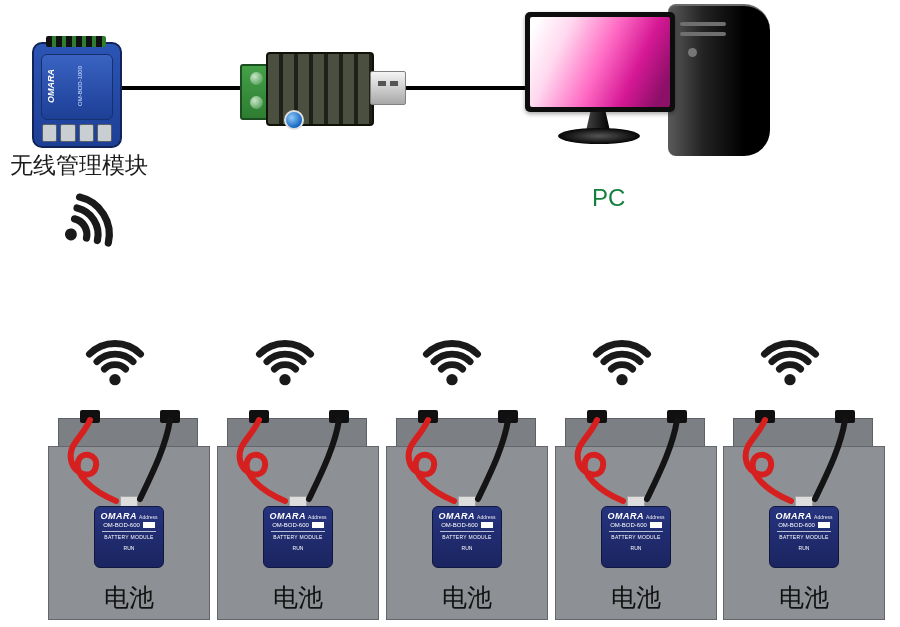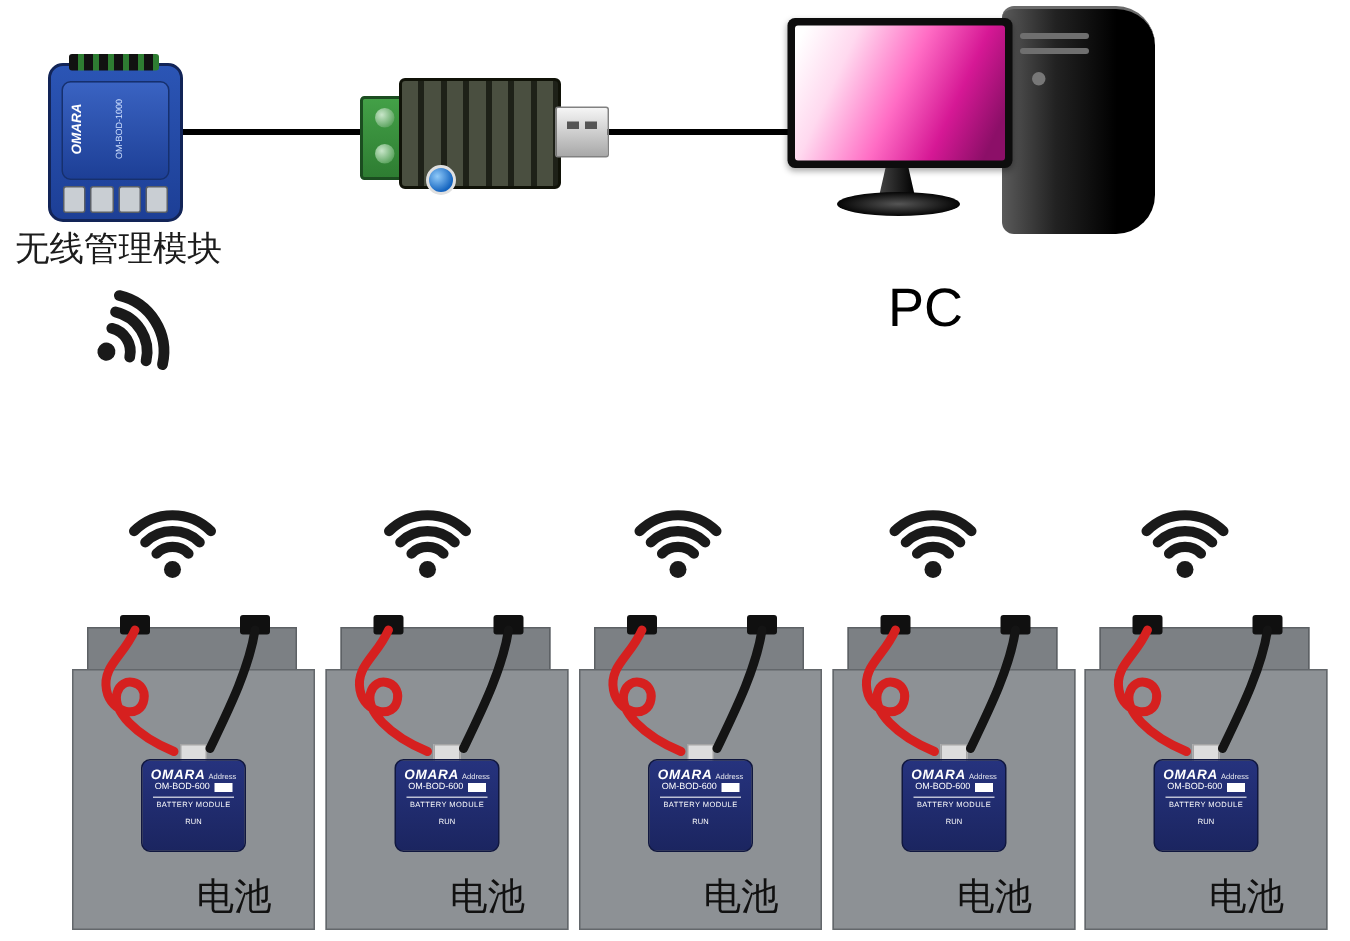--- a/index.html
+++ b/index.html
@@ -49,21 +49,21 @@
   .tower-slot.s1{top:16px;} .tower-slot.s2{top:26px;}
   .tower-btn{position:absolute;left:20px;top:42px;width:9px;height:9px;border-radius:50%;background:#777;}
   .monitor{position:absolute;left:5px;top:10px;width:150px;height:100px;background:#0d0d0d;
       border-radius:5px;padding:5px;box-sizing:border-box;box-shadow:0 2px 4px rgba(0,0,0,.35);}
   .screen{width:100%;height:100%;border-radius:2px;
       background:linear-gradient(115deg,#ffffff 4%,#ffd9ef 24%,#ff6cc4 50%,#d61895 72%,#8c0f68 92%);}
   .neck{position:absolute;left:66px;top:110px;width:24px;height:19px;
       background:linear-gradient(90deg,#444,#000);clip-path:polygon(18% 0,82% 0,100% 100%,0 100%);}
   .base{position:absolute;left:38px;top:126px;width:82px;height:16px;border-radius:50%;
       background:radial-gradient(ellipse at center,#555,#000 75%);}
-  .pc-label{position:absolute;left:72px;top:182px;font-size:36px;color:#000000;}
+  .pc-label{position:absolute;left:72px;top:182px;font-size:24px;color:#15803d;}
 
   
   .lbl{position:absolute;font-size:23px;color:#1c1c1c;z-index:2;}
   .lbl-wm{left:10px;top:150px;}
   .lbl-usb{left:240px;top:150px;}
 
   
   .wifi{position:absolute;width:76px;height:68px;}
   .wifi path{fill:none;stroke:#1a1a1a;stroke-width:9;stroke-linecap:round;}
   .wifi circle{fill:#1a1a1a;}
@@ -88,21 +88,21 @@
       display:flex;flex-direction:column;align-items:center;box-sizing:border-box;}
   .bm-row1{display:flex;align-items:baseline;gap:2px;margin-top:4px;}
   .bm-brand{font-size:9px;font-weight:bold;font-style:italic;letter-spacing:.5px;}
   .bm-addr{font-size:5px;opacity:.9;}
   .bm-row2{display:flex;align-items:center;gap:3px;margin-top:1px;}
   .bm-model{font-size:6px;}
   .bm-box{width:12px;height:6px;background:#fff;display:inline-block;}
   .bm-div{width:80%;border-top:1px solid rgba(255,255,255,.7);margin:3px 0 2px;}
   .bm-type{font-size:5px;letter-spacing:.3px;}
   .bm-run{font-size:5px;margin-top:5px;}
-  .bat-label{position:absolute;bottom:8px;width:100%;text-align:center;font-size:25px;color:#111;z-index:2;padding-left:27px;}
+  .bat-label{position:absolute;bottom:8px;width:100%;text-align:center;font-size:25px;color:#111;z-index:2;}
 </style>
 </head>
 <body>
 
 <div class="canvas">
 
   <div class="conn"></div>
 
   <div class="wm">
     <div class="wm-pins"></div>

